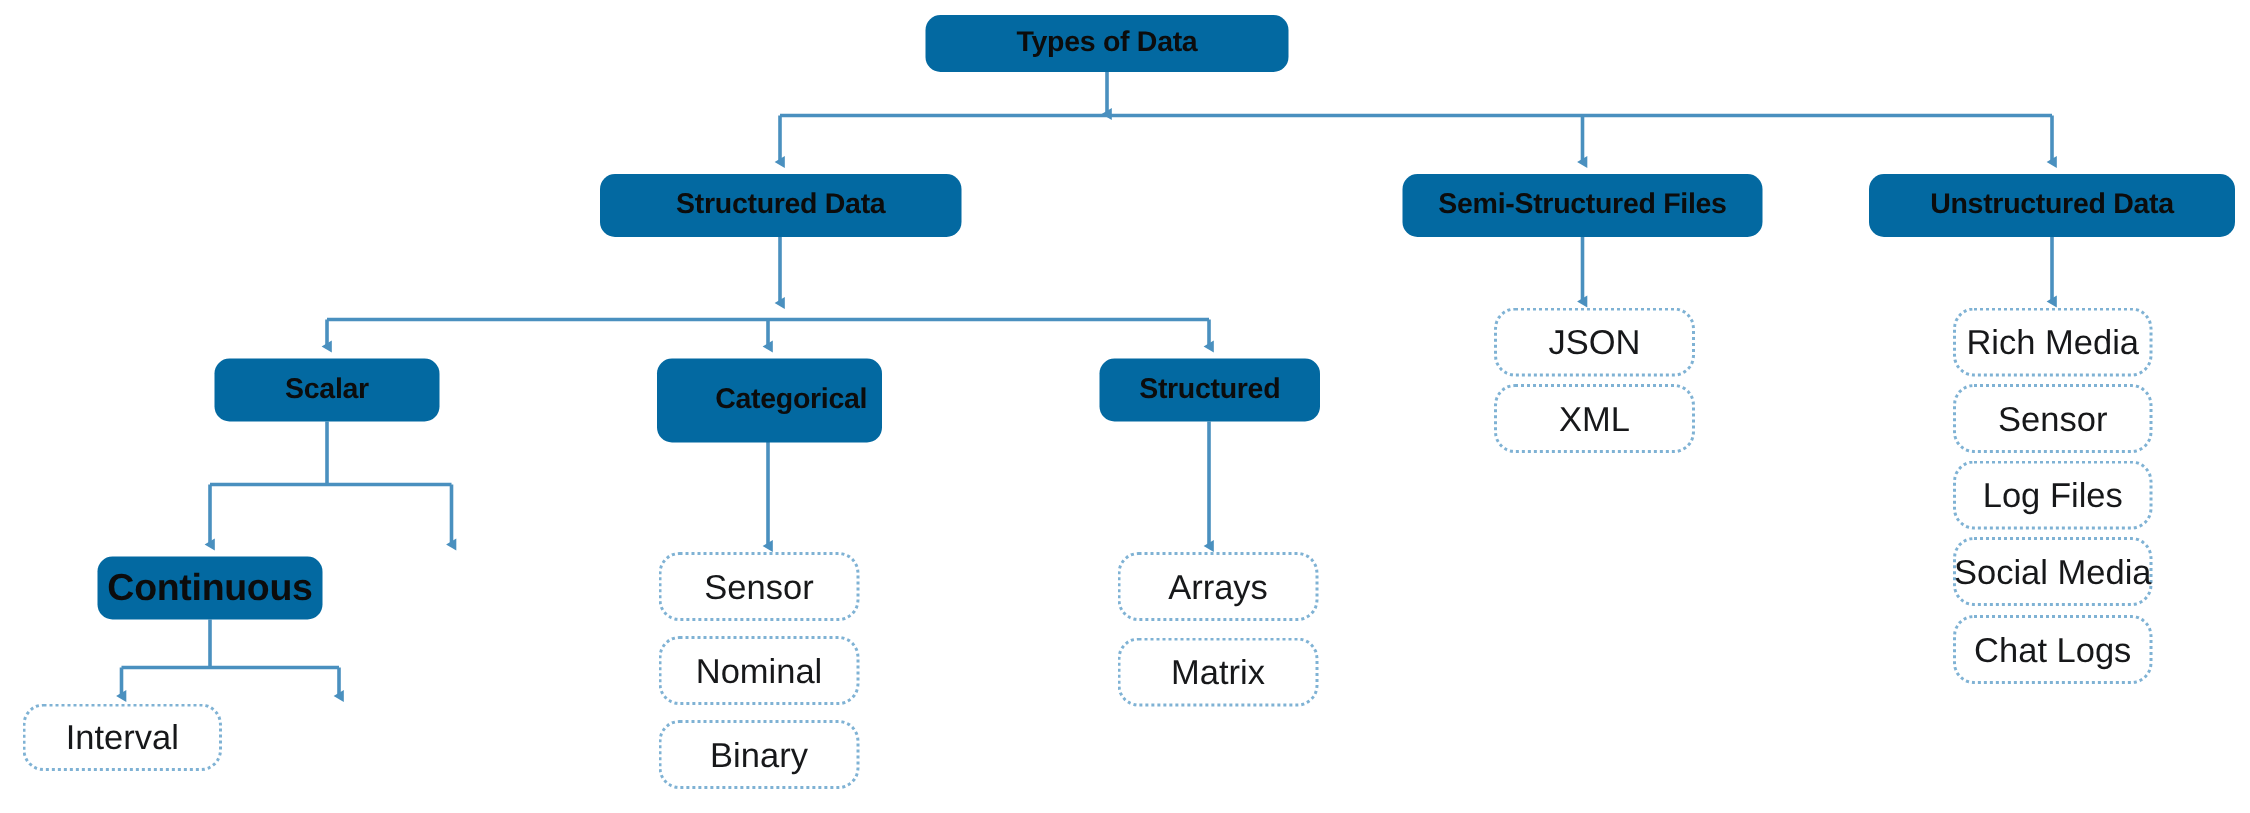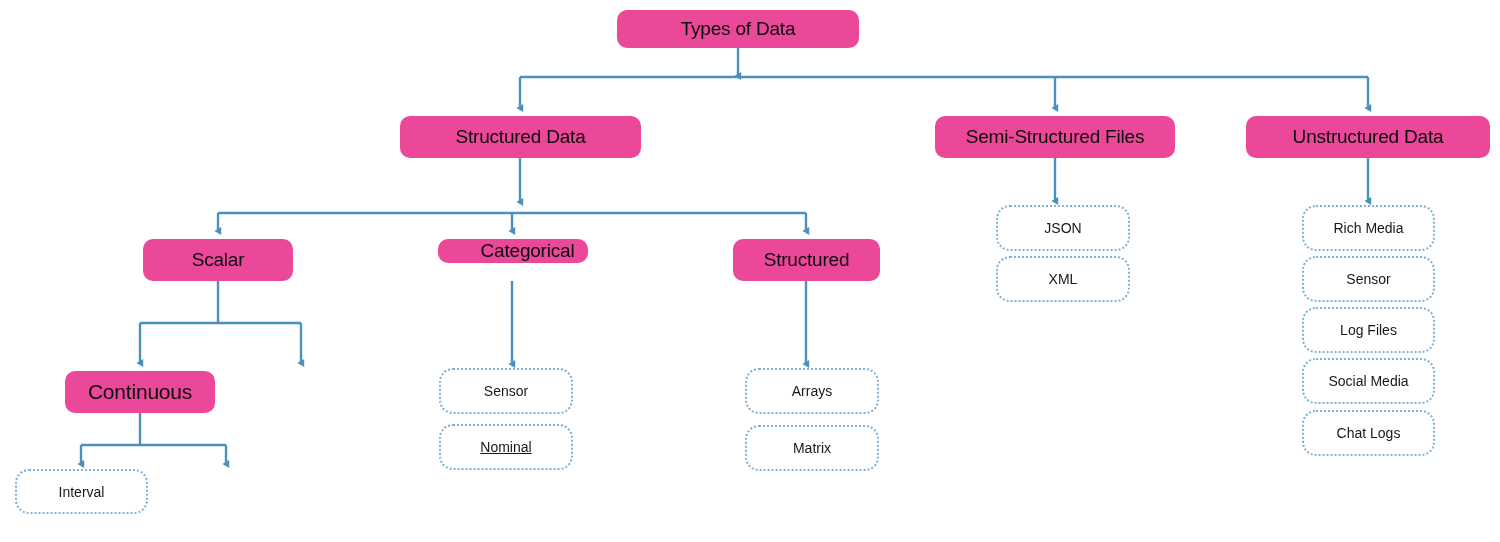--- a/index.html
+++ b/index.html
@@ -15,39 +15,39 @@
 
   .node{
     position:absolute;
     box-sizing:border-box;
     display:flex;align-items:center;justify-content:center;
     text-align:center;
     white-space:nowrap;
   }
   
   .filled{
-    background:#ec4899;
+    background:#0369a1;
     border-radius:10px;
-    font-weight:normal;
+    font-weight:bold;
     color:#0c0c0c;
     letter-spacing:-0.2px;
   }
   
   .leaf{
     background:#ffffff;
     border:2px dotted #7fb2d4;
     border-radius:14px;
     font-weight:400;
     color:#17181a;
   }
   .t-root{font-size:19px;}
   .t-l1{font-size:19px;}
   .t-l2{font-size:19px;}
-  .t-l3{font-size:21px;}
-  .t-leaf{font-size:14px;}
+  .t-l3{font-size:25px;}
+  .t-leaf{font-size:23px;}
 </style>
 </head>
 <body>
 
 <div id="canvas">
 
   <svg class="edges" viewBox="0 0 1500 542">
     <defs>
       <marker id="arrow" markerWidth="9" markerHeight="9" refX="4.5" refY="4" orient="auto" markerUnits="userSpaceOnUse">
         <path d="M0.5,0.8 L8.5,0.8 L4.5,7.6 Z" fill="#4a90bf"></path>
@@ -99,40 +99,43 @@
   <div class="node filled t-l1" style="left:935px;top:116px;width:240px;height:42px;">
     <span>Semi-Structured Files</span>
   </div>
   <div class="node filled t-l2" style="left:143px;top:239px;width:150px;height:42px;">
     <span>Scalar</span>
   </div>
 
   <div class="node filled t-l1" style="left:1246px;top:116px;width:244px;height:42px;">
     <span>Unstructured Data</span>
   </div>
-  <div class="node filled t-l2" style="left:438px;top:239px;width:150px;height:24px;padding-left:29px;">
+  <div class="node filled t-l2" style="left:438px;top:239px;width:150px;height:56px;padding-left:29px;">
     <span>Categorical</span>
   </div>
   <div class="node filled t-l2" style="left:733px;top:239px;width:147px;height:42px;">
     <span>Structured</span>
   </div>
 
   <div class="node filled t-l3" style="left:65px;top:371px;width:150px;height:42px;">
     <span>Continuous</span>
   </div>
 
   <div class="node leaf t-leaf" style="left:15px;top:469px;width:133px;height:45px;">
     <span>Interval</span>
   </div>
 
   <div class="node leaf t-leaf" style="left:439px;top:368px;width:134px;height:46px;">
     <span>Sensor</span>
   </div>
-  <div class="node leaf t-leaf" style="left:439px;top:424px;width:134px;height:46px;text-decoration:underline;">
+  <div class="node leaf t-leaf" style="left:439px;top:424px;width:134px;height:46px;">
     <span>Nominal</span>
+  </div>
+  <div class="node leaf t-leaf" style="left:439px;top:480px;width:134px;height:46px;">
+    <span>Binary</span>
   </div>
 
   <div class="node leaf t-leaf" style="left:745px;top:368px;width:134px;height:46px;">
     <span>Arrays</span>
   </div>
   <div class="node leaf t-leaf" style="left:745px;top:425px;width:134px;height:46px;">
     <span>Matrix</span>
   </div>
 
   <div class="node leaf t-leaf" style="left:996px;top:205px;width:134px;height:46px;">

